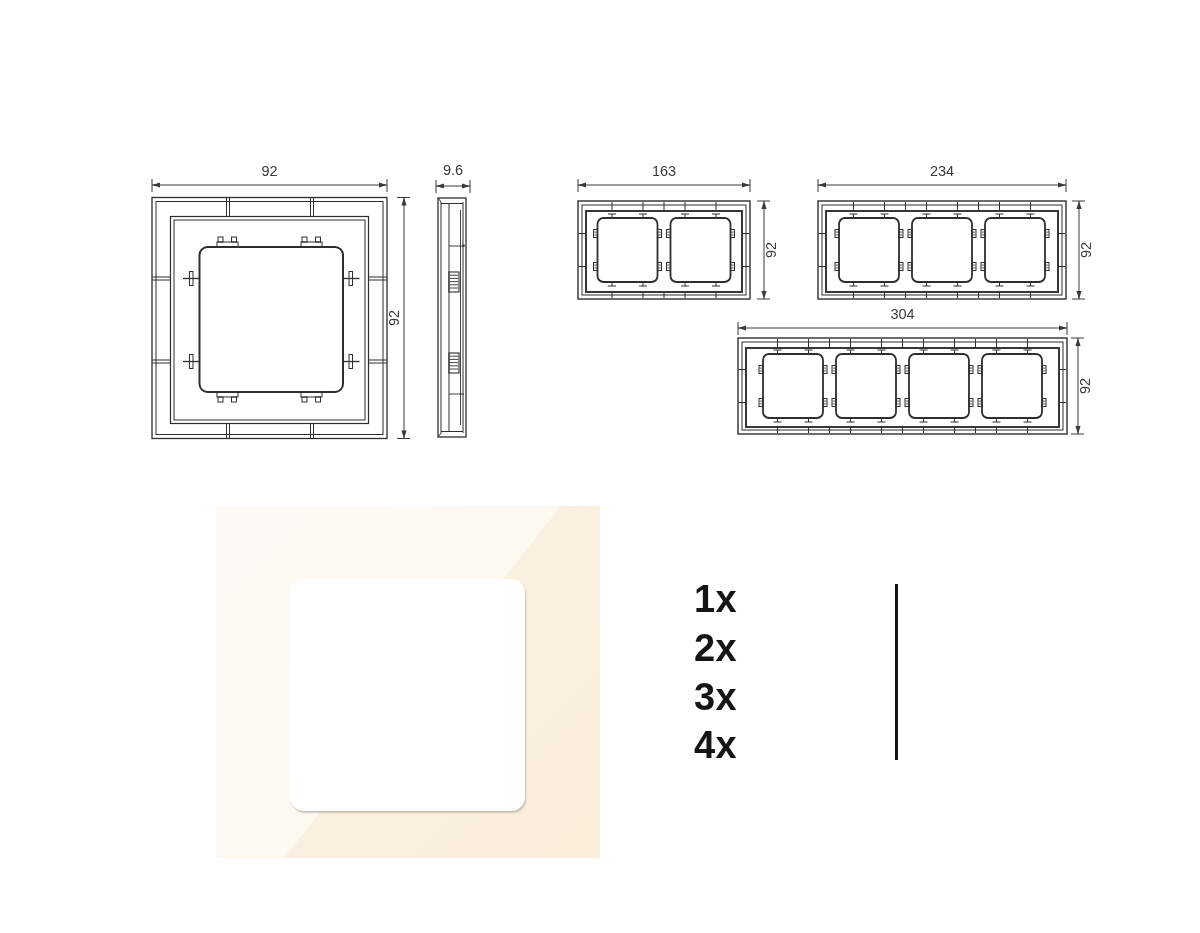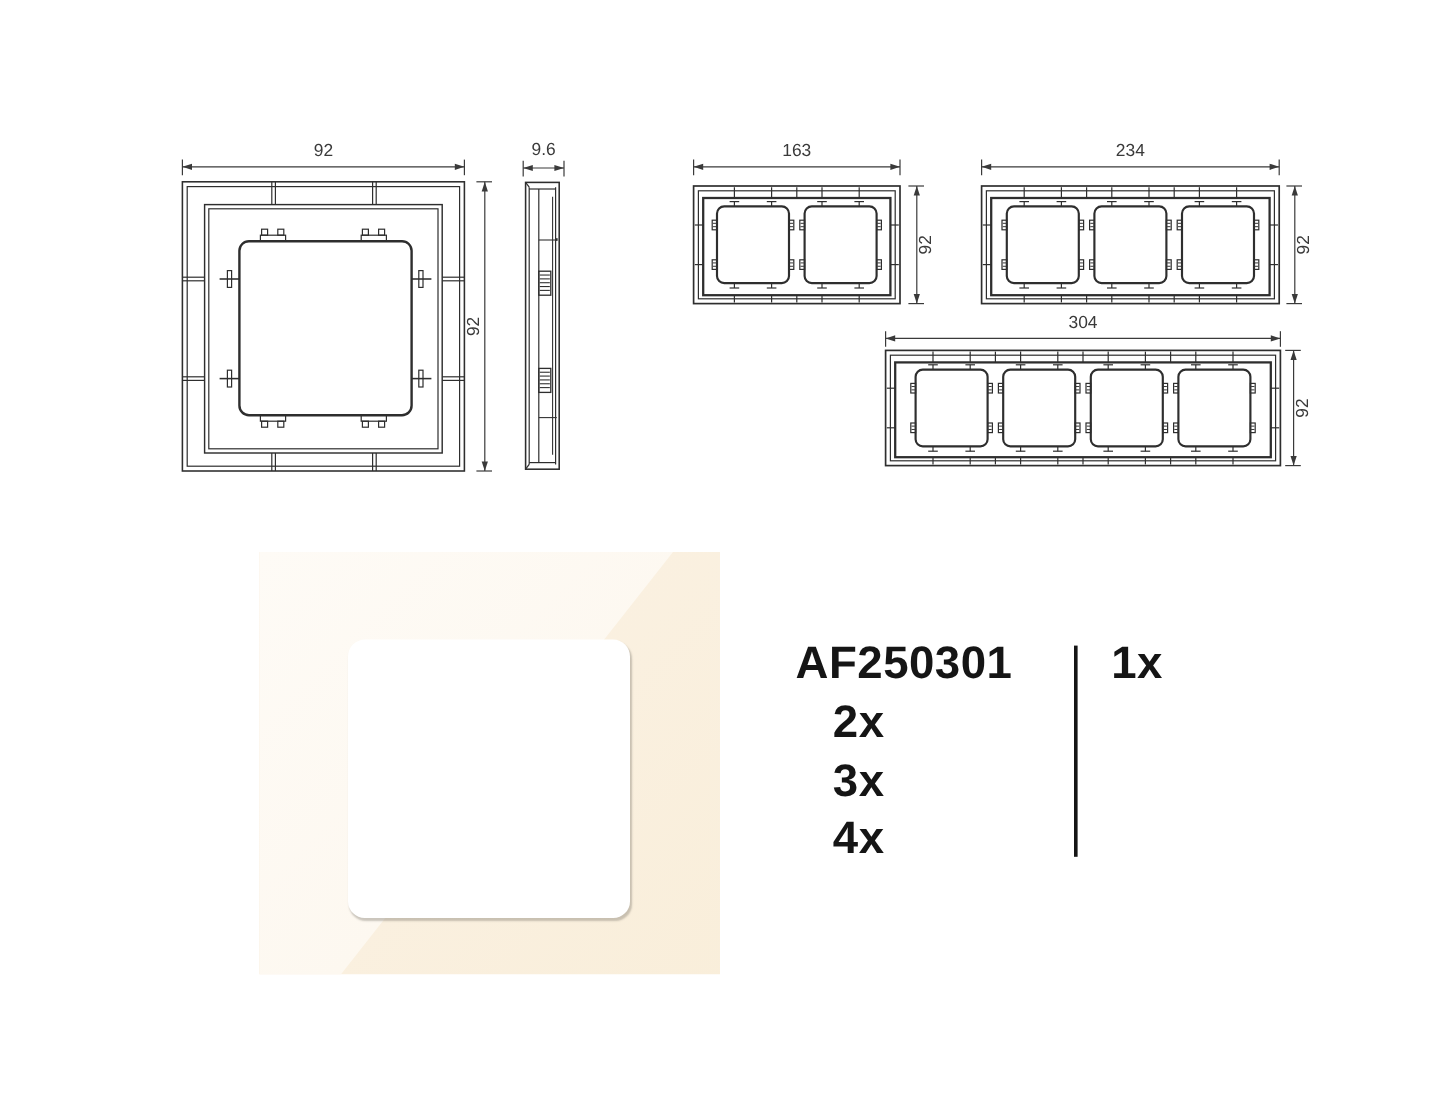--- a/index.html
+++ b/index.html
@@ -1,18 +1,18 @@
 <!DOCTYPE html>
 <html><head>
 <meta charset="utf-8">
 <style>
   html,body{margin:0;padding:0;background:#ffffff;}
   #canvas{
     position:relative;width:1200px;height:812px;background:#ffffff;
-    font-family:"Liberation Sans",sans-serif;overflow:hidden;
+    font-family:"Liberation Sans",sans-serif;overflow:hidden;margin-top:46px;
   }
   svg.drawing{position:absolute;overflow:visible;}
   svg.drawing text{
     font-family:"Liberation Sans",sans-serif;
     fill:#3a3a3a;
   }
   
   .photo{
     position:absolute;left:216px;top:460px;width:384px;height:380px;
     background:linear-gradient(135deg,#fbf2e5 0%,#f9eeda 100%);
@@ -441,21 +441,20 @@
     </svg>
 
   <div class="photo">
     <div class="photo-light"></div>
     <div class="photo-window"></div>
   </div>
 
   <div class="parts" id="parts-list">
     <div class="parts-divider"></div>
   <div class="part-row">
-        <span class="part-code">AF250301</span>
         <span class="part-qty">1x</span>
       </div>
       <div class="part-row">
         <span class="part-qty">2x</span>
       </div>
       <div class="part-row">
         <span class="part-qty">3x</span>
       </div>
       <div class="part-row">
         <span class="part-qty">4x</span>

